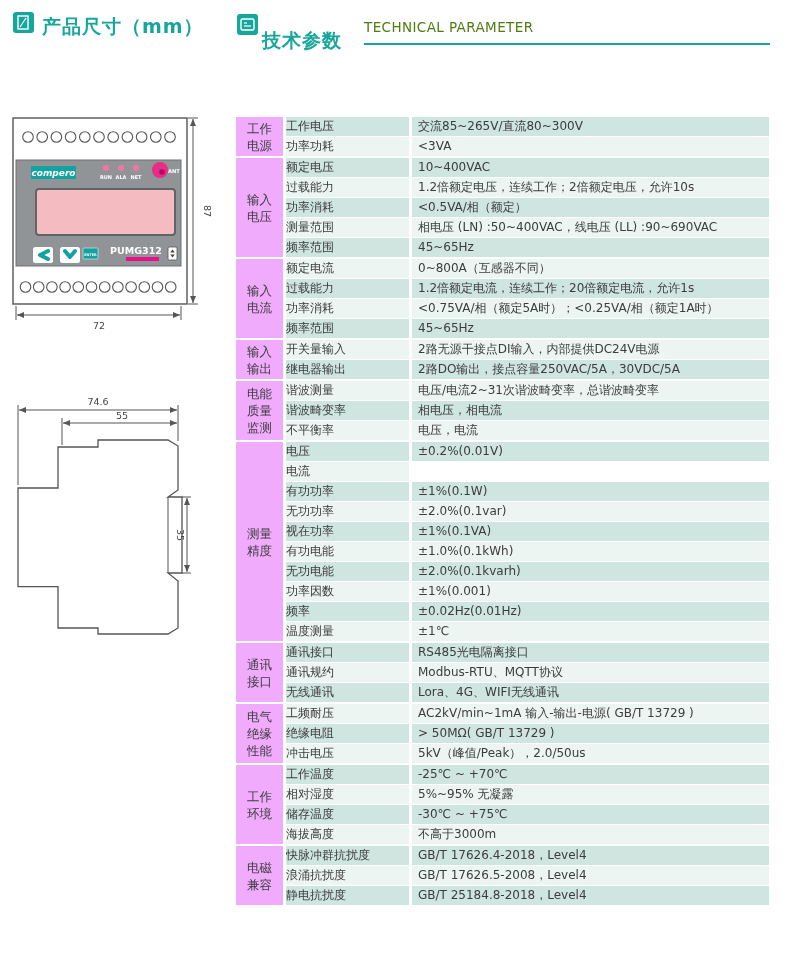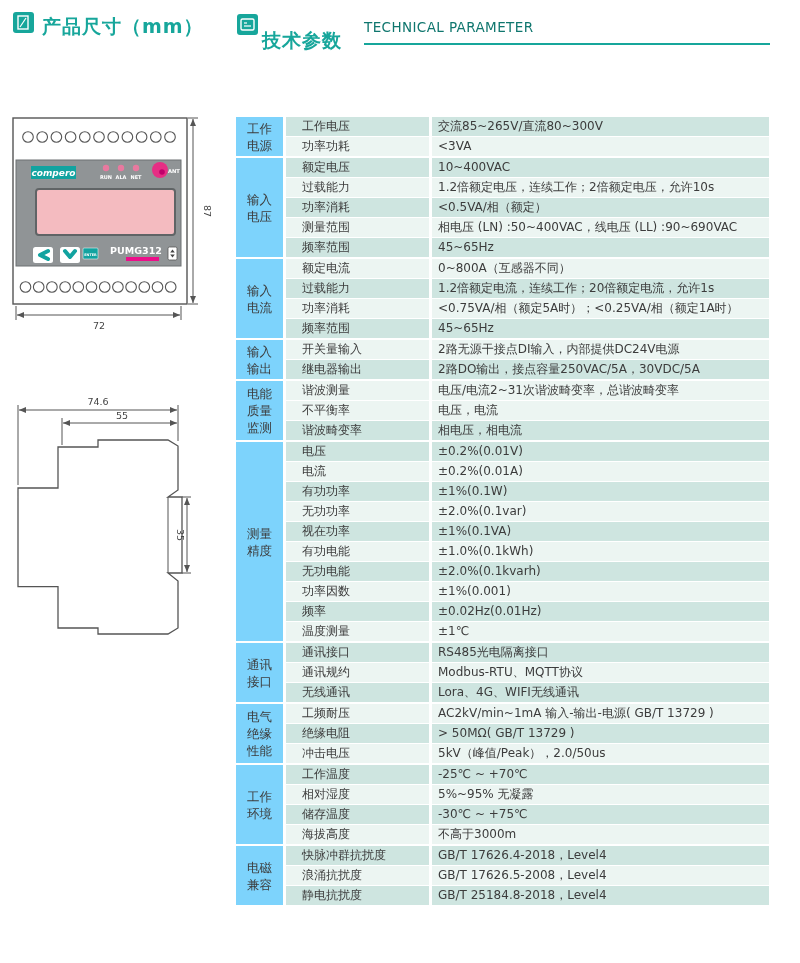--- a/index.html
+++ b/index.html
@@ -8,38 +8,38 @@
   .page { position:relative; width:800px; height:963px; background:#ffffff; overflow:hidden; }
 
   
   .hdr-icon { position:absolute; width:21px; height:21px; background:#17a69b; border-radius:3px; }
   .hdr-icon svg { position:absolute; left:0; top:0; }
   #icon1 { left:13px; top:12px; }
   #icon2 { left:237px; top:14px; }
   .hdr-title { position:absolute; color:#17a69b; font-weight:bold; font-size:19px; line-height:21px; letter-spacing:1px; }
   #title1 { left:42px; top:16px; }
   #title2 { left:262px; top:30px; }
-  .hdr-sub { position:absolute; left:364px; top:19px; color:#0f766e; font-size:13.5px; letter-spacing:0.4px; }
+  .hdr-sub { position:absolute; left:364px; top:19px; color:#4d7c0f; font-size:13.5px; letter-spacing:0.4px; }
   .hdr-underline { position:absolute; left:364px; top:43px; width:406px; height:2px; background:#17a69b; }
 
   
   #front-view { position:absolute; left:8px; top:108px; }
   #side-view  { position:absolute; left:10px; top:385px; }
 
   
   .spec-table { position:absolute; left:236px; top:117px; width:533px;
                 display:flex; flex-direction:column; font-size:12px; color:#3c3c3c; }
   .spec-group { display:flex; column-gap:3px; }
   .spec-group + .spec-group { margin-top:2px; }
-  .cat-cell { width:47px; background:#7dd3fc; display:flex; align-items:center; justify-content:center;
+  .cat-cell { width:47px; background:#f0abfc; display:flex; align-items:center; justify-content:center;
               text-align:center; white-space:pre-line; font-size:12.5px; line-height:17px; }
   .rows { flex:1; display:flex; flex-direction:column; }
   .spec-row { display:flex; column-gap:3px; height:19px; line-height:19px; }
   .spec-row + .spec-row { margin-top:1px; }
-  .param-cell { width:143px; padding-left:16px; overflow:hidden; white-space:nowrap; }
+  .param-cell { width:123px; padding-left:0; overflow:hidden; white-space:nowrap; }
   .value-cell { flex:1; padding-left:6px; overflow:hidden; white-space:nowrap; }
   .band-a .param-cell, .band-a .value-cell { background:#cee5e0; }
   .band-b .param-cell, .band-b .value-cell { background:#ecf5f2; }
 
   svg text { font-family:"DejaVu Sans", sans-serif; }
 </style>
 </head>
 <body>
 
 <div class="page">
@@ -263,41 +263,40 @@
       </div>
       <div class="spec-group">
         <div class="cat-cell">电能
 质量
 监测</div>
         <div class="rows">
           <div class="spec-row band-b">
             <div class="param-cell">谐波测量</div>
             <div class="value-cell">电压/电流2~31次谐波畸变率，总谐波畸变率</div>
           </div>
+          <div class="spec-row band-a">
+            <div class="param-cell">谐波畸变率</div>
+            <div class="value-cell">相电压，相电流</div>
+          </div>
           <div class="spec-row band-b">
             <div class="param-cell">不平衡率</div>
             <div class="value-cell">电压，电流</div>
           </div>
-          <div class="spec-row band-a">
-            <div class="param-cell">谐波畸变率</div>
-            <div class="value-cell">相电压，相电流</div>
-          </div>
         </div>
       </div>
       <div class="spec-group">
         <div class="cat-cell">测量
 精度</div>
         <div class="rows">
           <div class="spec-row band-a">
             <div class="param-cell">电压</div>
             <div class="value-cell">±0.2%(0.01V)</div>
           </div>
           <div class="spec-row band-b">
             <div class="param-cell">电流</div>
-            <div class="value-cell">±0.2%(0.01A)</div>
           </div>
           <div class="spec-row band-a">
             <div class="param-cell">有功功率</div>
             <div class="value-cell">±1%(0.1W)</div>
           </div>
           <div class="spec-row band-b">
             <div class="param-cell">无功功率</div>
             <div class="value-cell">±2.0%(0.1var)</div>
           </div>
           <div class="spec-row band-a">

